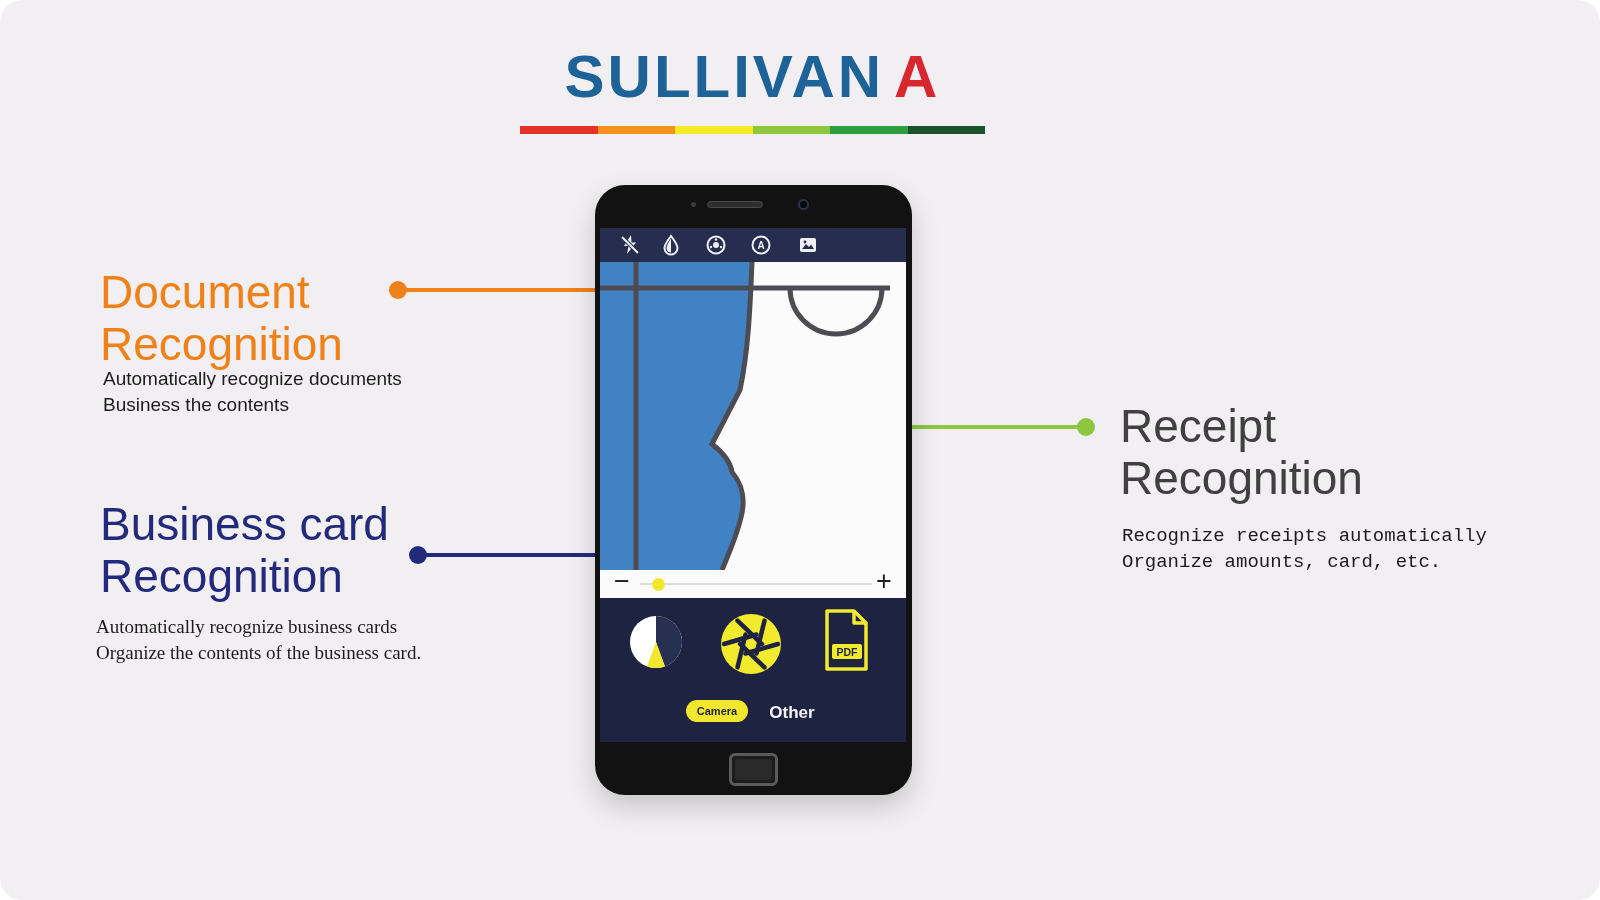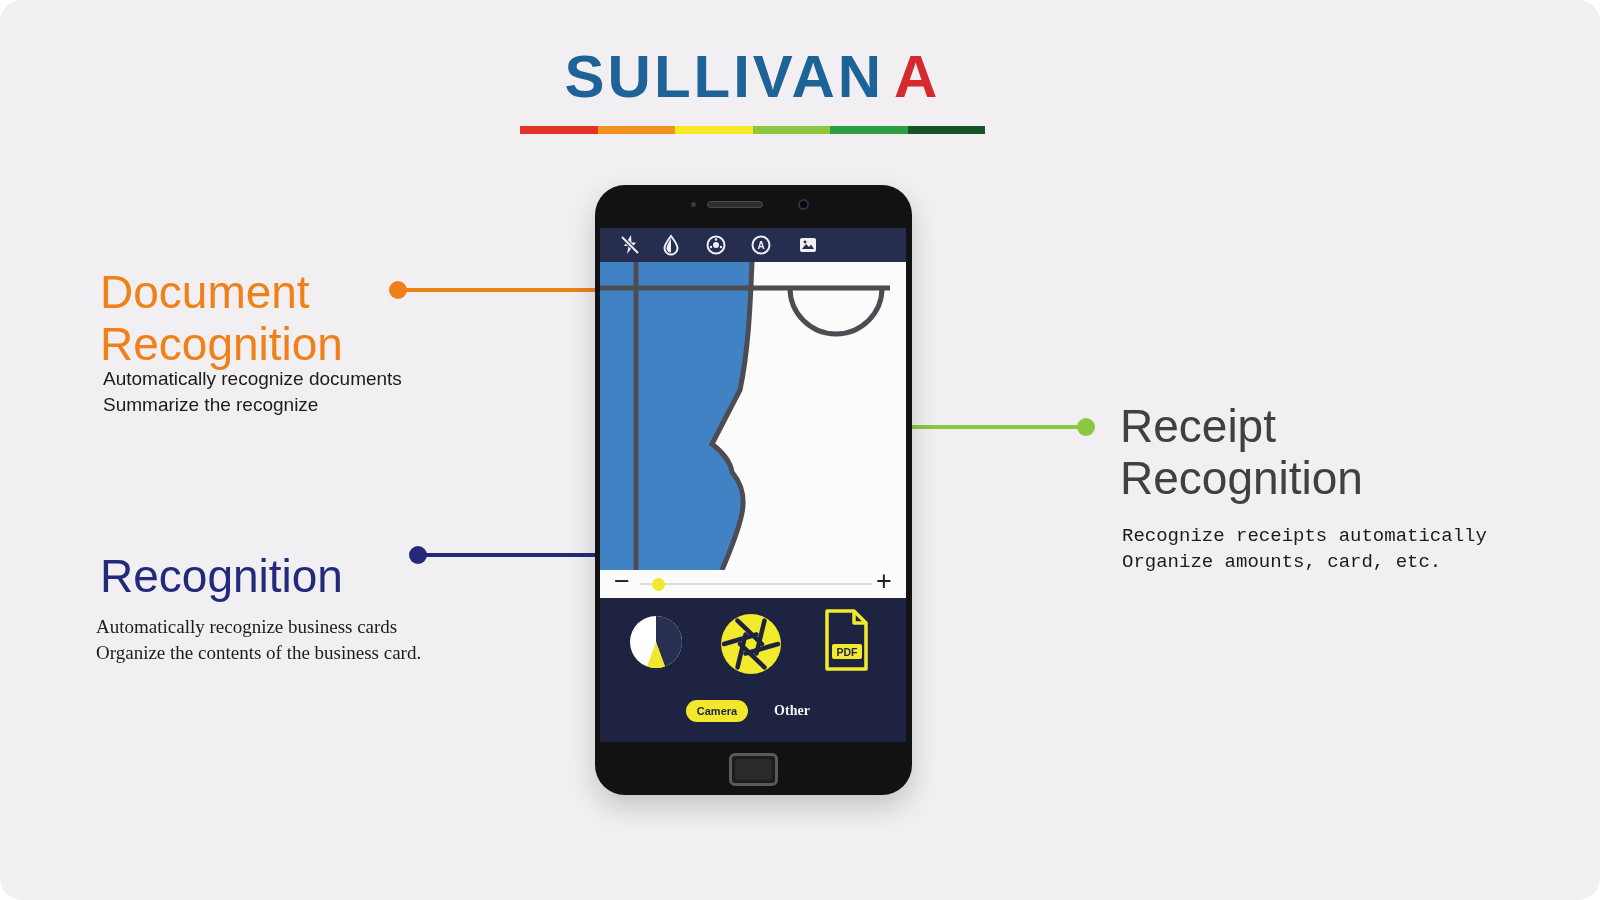--- a/index.html
+++ b/index.html
@@ -62,21 +62,21 @@
   .controlbar { position: absolute; left: 0; top: 370px; width: 306px; height: 184px; background: #1d2340; }
   .cicon { position: absolute; }
   .pie-icon { left: 28px; top: 16px; width: 56px; height: 56px; }
   .shutter-icon { left: 116px; top: 11px; width: 70px; height: 70px; }
   .pdf-icon { left: 218px; top: 10px; width: 56px; height: 64px; }
 
   .camera-pill { position: absolute; left: 86px; top: 102px; width: 62px; height: 22px;
                  background: #f2e72c; border-radius: 12px; color: #1d2340; font-size: 11px; font-weight: 700;
                  display: flex; align-items: center; justify-content: center; border: none; cursor: pointer; }
   .other-label { position: absolute; left: 168px; top: 105px; width: 48px; text-align: center;
-                 color: #f3f3f5; font-size: 14px; font-weight: 700; cursor: pointer; font-family: Liberation Serif, serif; }
+                 color: #f3f3f5; font-size: 17px; font-weight: 700; cursor: pointer; }
 </style>
 </head>
 <body>
 
 <div class="stage">
 
   <div class="brand-wrap">
     <div class="brand-title">
       <span class="brand" style="color: rgb(29, 99, 152);">SULLIVAN</span><span class="suffix" style="color: rgb(215, 40, 47);">A</span>
     </div>
@@ -89,27 +89,27 @@
       <span class="stripe-seg" style="background: rgb(47, 158, 65);"></span>
       <span class="stripe-seg" style="background: rgb(26, 83, 41);"></span>
     </div>
 
   <h2 class="co-title doc-title">
     <span>Document</span><br>
     <span>Recognition</span>
   </h2>
   <p class="co-desc doc-desc">
     <span>Automatically recognize documents</span><br>
-    <span>Summarize the recognize</span>
+    <span>Business the contents</span>
   </p>
   <div class="co-line doc-line"></div>
   <div class="co-dot doc-dot"></div>
 
   <h2 class="co-title biz-title">
-    <br>
+    <span>Business card</span><br>
     <span>Recognition</span>
   </h2>
   <p class="co-desc biz-desc">
     <span>Automatically recognize business cards</span><br>
     <span>Organize the contents of the business card.</span>
   </p>
   <div class="co-line biz-line"></div>
   <div class="co-dot biz-dot"></div>
 
   <h2 class="co-title rcpt-title">

